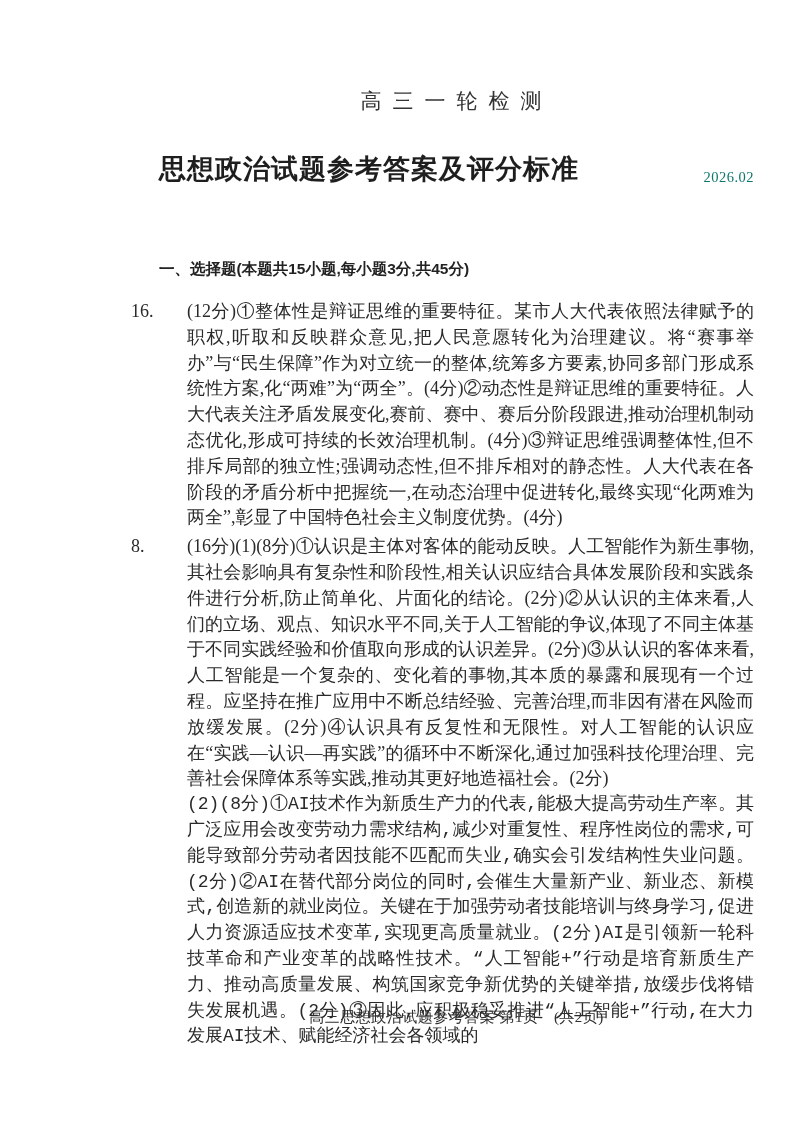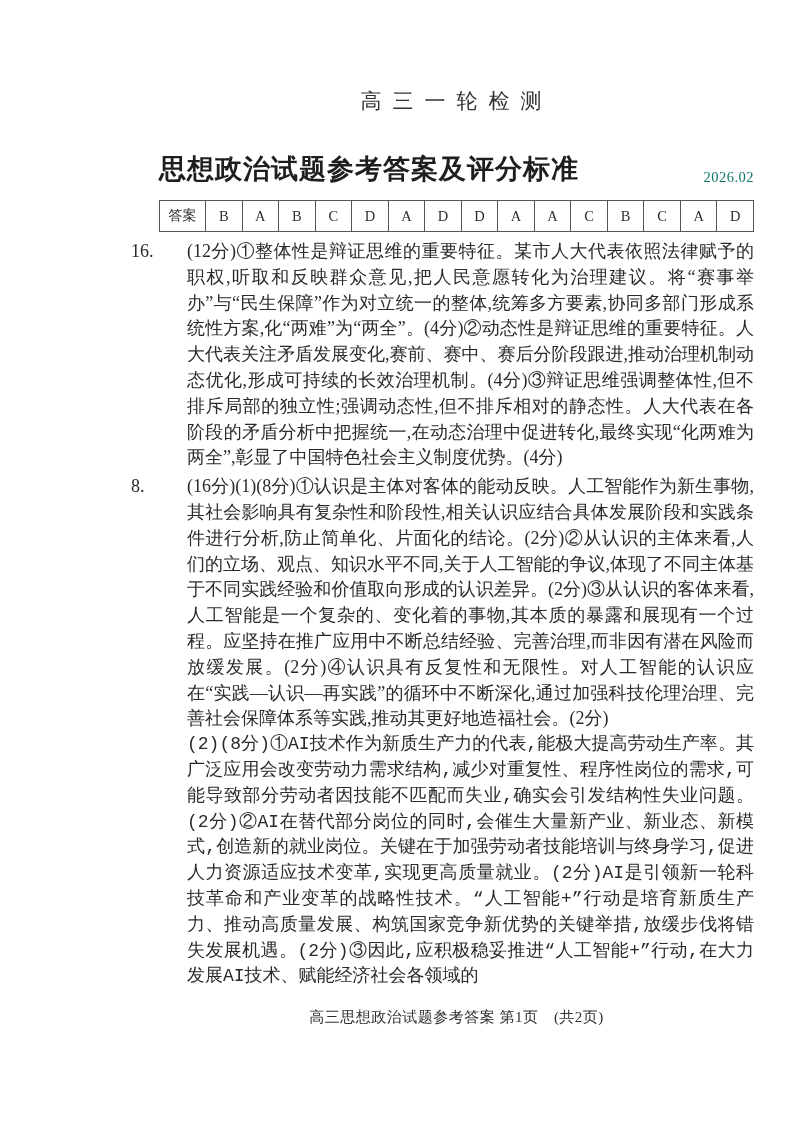--- a/index.html
+++ b/index.html
@@ -74,44 +74,27 @@
   <div class="scan-edge"></div>
   <div class="content">
 
     <h1 class="doc-title">高三一轮检测</h1>
 
     <div class="subtitle-row">
       <h2 class="doc-subtitle">思想政治试题参考答案及评分标准</h2>
       <span class="doc-date">2026.02</span>
     </div>
 
+    <p class="sec-heading sec1-heading">一、选择题(本题共15小题,每小题3分,共45分)</p>
 
     <table class="answers">
       <colgroup>
         <col style="width:46px">
       </colgroup>
       <tbody>
-          <tr>
-            <th>答案</th>
-            <td>B</td>
-            <td>A</td>
-            <td>B</td>
-            <td>C</td>
-            <td>D</td>
-            <td>A</td>
-            <td>D</td>
-            <td>D</td>
-            <td>A</td>
-            <td>A</td>
-            <td>C</td>
-            <td>B</td>
-            <td>C</td>
-            <td>A</td>
-            <td>D</td>
-          </tr>
         </tbody>
     </table>
 
 
     <div class="question q16">
       <p class="qpara-first"><span class="qnum">16.</span><span>(12分)①整体性是辩证思维的重要特征。某市人大代表依照法律赋予的职权,听取和反映群众意见,把人民意愿转化为治理建议。将“赛事举办”与“民生保障”作为对立统一的整体,统筹多方要素,协同多部门形成系统性方案,化“两难”为“两全”。(4分)②动态性是辩证思维的重要特征。人大代表关注矛盾发展变化,赛前、赛中、赛后分阶段跟进,推动治理机制动态优化,形成可持续的长效治理机制。(4分)③辩证思维强调整体性,但不排斥局部的独立性;强调动态性,但不排斥相对的静态性。人大代表在各阶段的矛盾分析中把握统一,在动态治理中促进转化,最终实现“化两难为两全”,彰显了中国特色社会主义制度优势。(4分)</span></p>
     </div>
 
     <div class="question q17">
       <p class="qpara-first"><span class="qnum">8.</span><span>(16分)(1)(8分)①认识是主体对客体的能动反映。人工智能作为新生事物,其社会影响具有复杂性和阶段性,相关认识应结合具体发展阶段和实践条件进行分析,防止简单化、片面化的结论。(2分)②从认识的主体来看,人们的立场、观点、知识水平不同,关于人工智能的争议,体现了不同主体基于不同实践经验和价值取向形成的认识差异。(2分)③从认识的客体来看,人工智能是一个复杂的、变化着的事物,其本质的暴露和展现有一个过程。应坚持在推广应用中不断总结经验、完善治理,而非因有潜在风险而放缓发展。(2分)④认识具有反复性和无限性。对人工智能的认识应在“实践—认识—再实践”的循环中不断深化,通过加强科技伦理治理、完善社会保障体系等实践,推动其更好地造福社会。(2分)</span></p>

